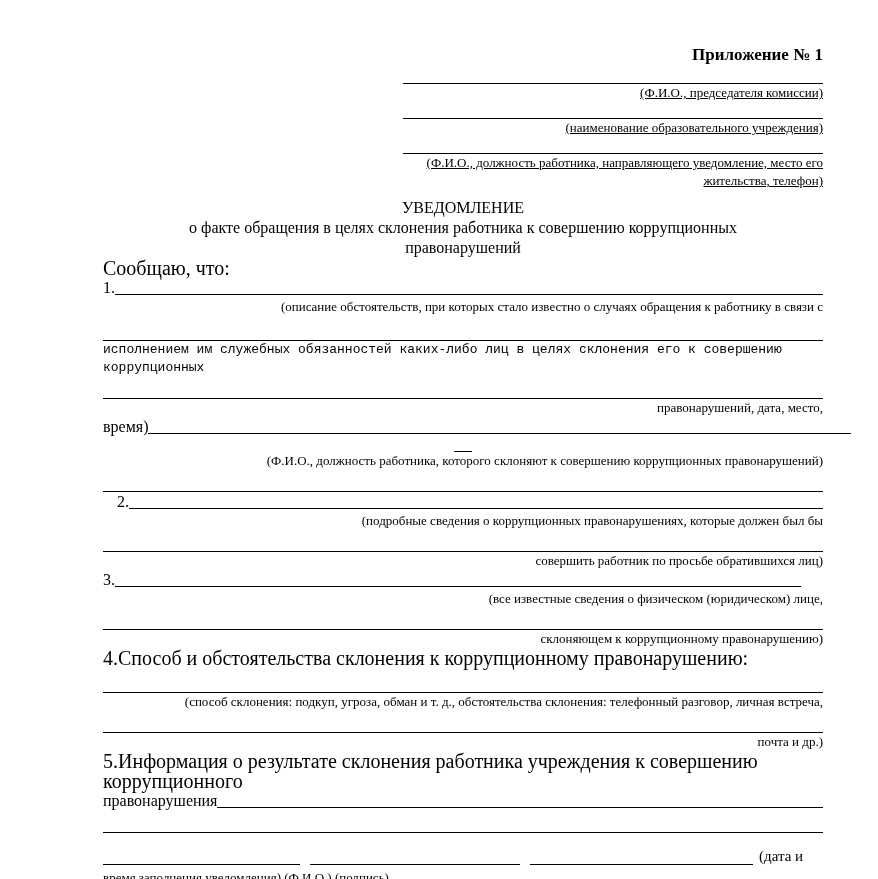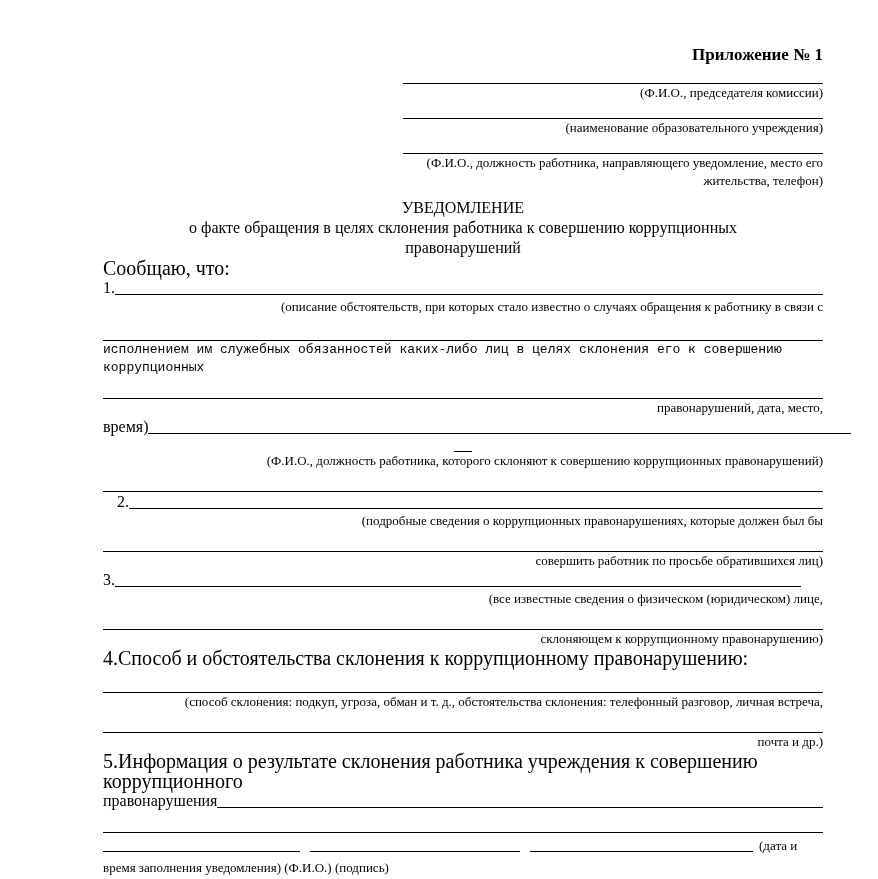--- a/index.html
+++ b/index.html
@@ -9,42 +9,42 @@
     color: #000000;
     font-family: "Liberation Serif", serif;
   }
   .page { position: relative; width: 878px; height: 879px; overflow: hidden; background: #fff; }
   .content { position: absolute; left: 103px; top: 45px; width: 720px; }
 
   .appendix { text-align: right; font-weight: bold; font-size: 17px; line-height: 20px; }
 
   .hdr-fields { width: 420px; margin-left: auto; }
   .hdr-line { border-bottom: 1px solid #000; height: 0; margin-top: 18px; }
-  .hdr-caption { text-align: right; font-size: 13px; line-height: 18px; }
+  .hdr-caption { text-align: right; font-size: 13px; line-height: 18px; text-decoration: underline; }
 
   .title-block { margin-top: 8px; text-align: center; font-size: 16px; line-height: 20px; }
 
   .t16 { font-size: 20px; line-height: 20px; }
   .cap { font-size: 13px; line-height: 18px; text-align: right; }
   .cap-left { text-align: left; font-family: Liberation Mono, monospace; }
 
   .fill-row { display: flex; font-size: 16px; line-height: 20px; }
   .fill-row .lbl { white-space: nowrap; }
   .fill { flex: 1; border-bottom: 1px solid #000; margin-bottom: 3px; }
 
   .blank-line { border-bottom: 1px solid #000; height: 21px; }
   .blank-line.tall { height: 24px; }
 
   .short-line { width: 18px; border-bottom: 1px solid #000; height: 14px; margin: 0 auto; }
 
   .indent2 { margin-left: 14px; }
   .short-right { margin-right: 22px; }
   .ext-right { margin-right: -28px; }
 
-  .sig-row { display: flex; font-size: 13px; line-height: 18px; margin-top: 4px; }
+  .sig-row { display: flex; align-items: flex-end; font-size: 15px; line-height: 18px; margin-top: 14px; }
   .sig-seg { border-bottom: 1px solid #000; height: 14px; }
   .sig-seg.s1 { width: 197px; }
   .sig-seg.s2 { width: 210px; margin-left: 10px; }
   .sig-seg.s3 { width: 223px; margin-left: 10px; }
   .sig-suffix { margin-left: 6px; white-space: nowrap; }
 
   .footer-cap { font-size: 13px; line-height: 18px; text-align: left; margin-top: 4px; }
 </style>
 </head>
 <body>

